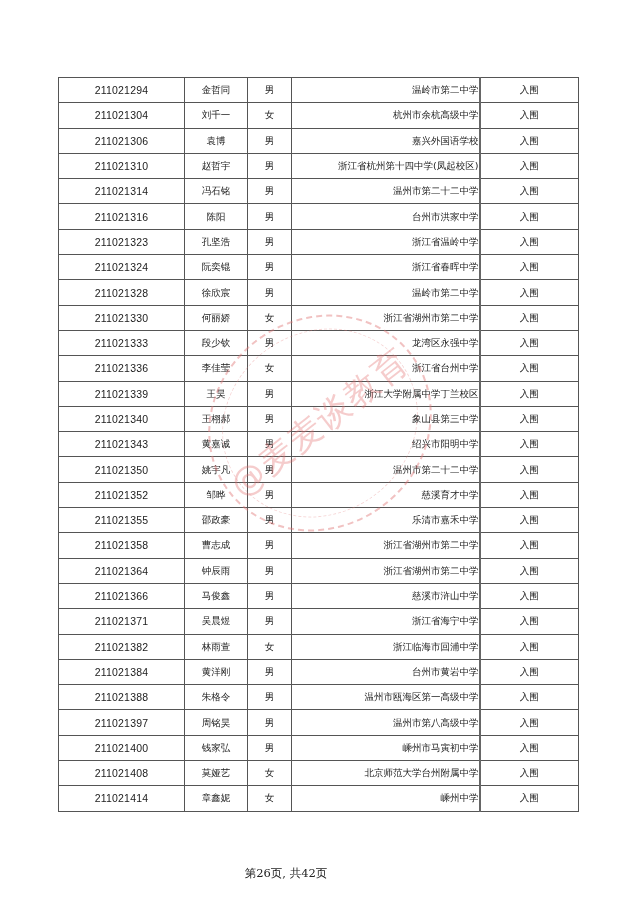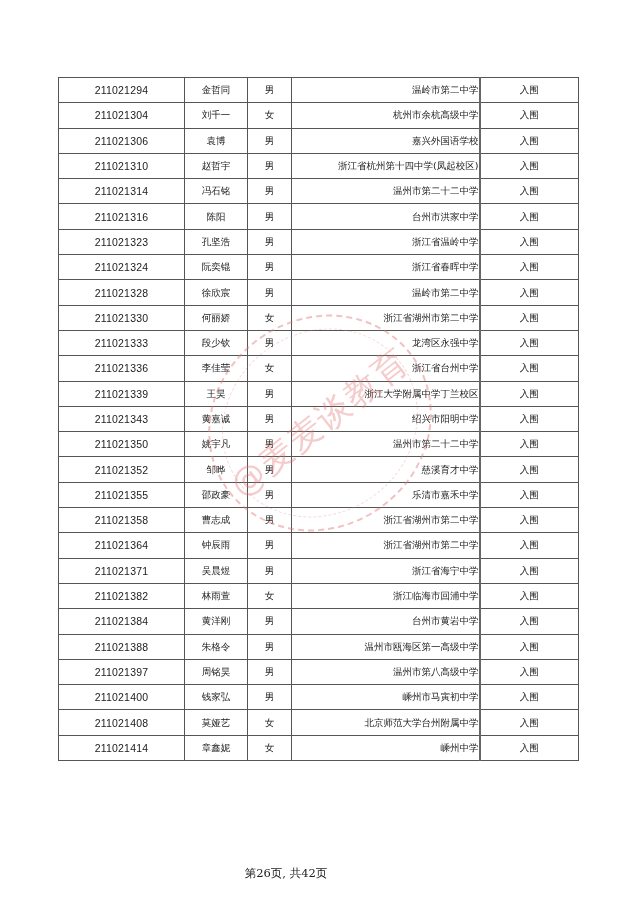--- a/index.html
+++ b/index.html
@@ -191,20 +191,27 @@
           <td class="c-result">入围</td>
         </tr>
         <tr>
           <td class="c-id">211021339</td>
           <td class="c-name">王昊</td>
           <td class="c-gender">男</td>
           <td class="c-school">浙江大学附属中学丁兰校区</td>
           <td class="c-result">入围</td>
         </tr>
         <tr>
+          <td class="c-id">211021340</td>
+          <td class="c-name">王栩郝</td>
+          <td class="c-gender">男</td>
+          <td class="c-school">象山县第三中学</td>
+          <td class="c-result">入围</td>
+        </tr>
+        <tr>
           <td class="c-id">211021343</td>
           <td class="c-name">黄嘉诚</td>
           <td class="c-gender">男</td>
           <td class="c-school">绍兴市阳明中学</td>
           <td class="c-result">入围</td>
         </tr>
         <tr>
           <td class="c-id">211021350</td>
           <td class="c-name">姚宇凡</td>
           <td class="c-gender">男</td>
@@ -230,20 +237,27 @@
           <td class="c-name">曹志成</td>
           <td class="c-gender">男</td>
           <td class="c-school">浙江省湖州市第二中学</td>
           <td class="c-result">入围</td>
         </tr>
         <tr>
           <td class="c-id">211021364</td>
           <td class="c-name">钟辰雨</td>
           <td class="c-gender">男</td>
           <td class="c-school">浙江省湖州市第二中学</td>
+          <td class="c-result">入围</td>
+        </tr>
+        <tr>
+          <td class="c-id">211021366</td>
+          <td class="c-name">马俊鑫</td>
+          <td class="c-gender">男</td>
+          <td class="c-school">慈溪市浒山中学</td>
           <td class="c-result">入围</td>
         </tr>
         <tr>
           <td class="c-id">211021371</td>
           <td class="c-name">吴晨煜</td>
           <td class="c-gender">男</td>
           <td class="c-school">浙江省海宁中学</td>
           <td class="c-result">入围</td>
         </tr>
         <tr>

